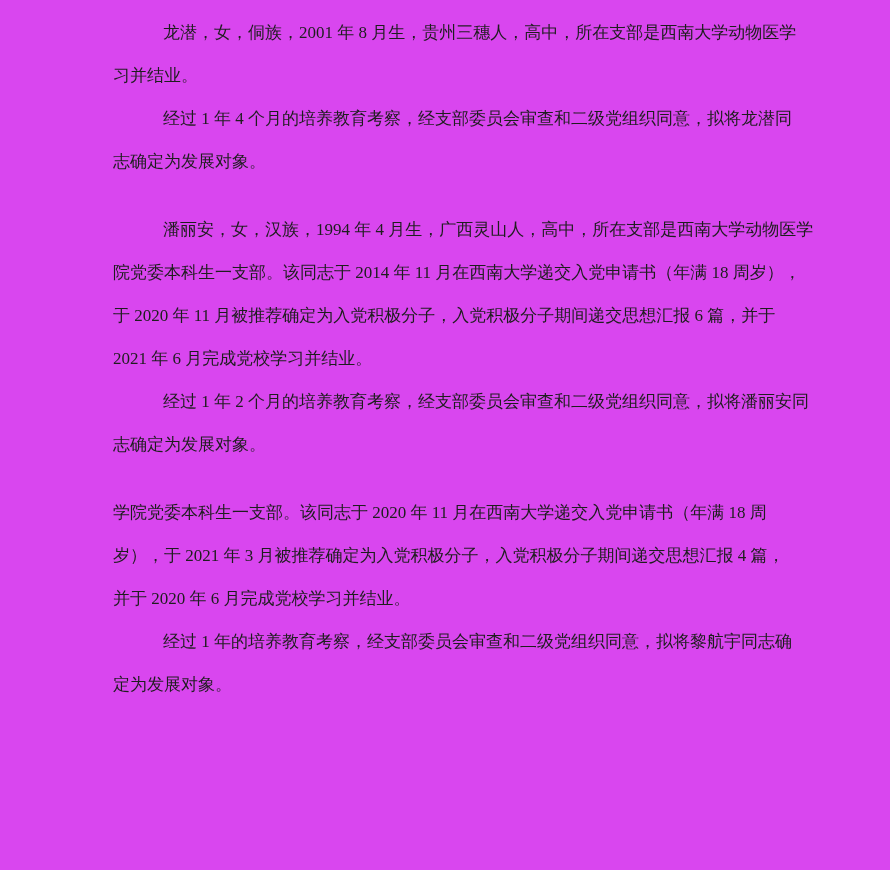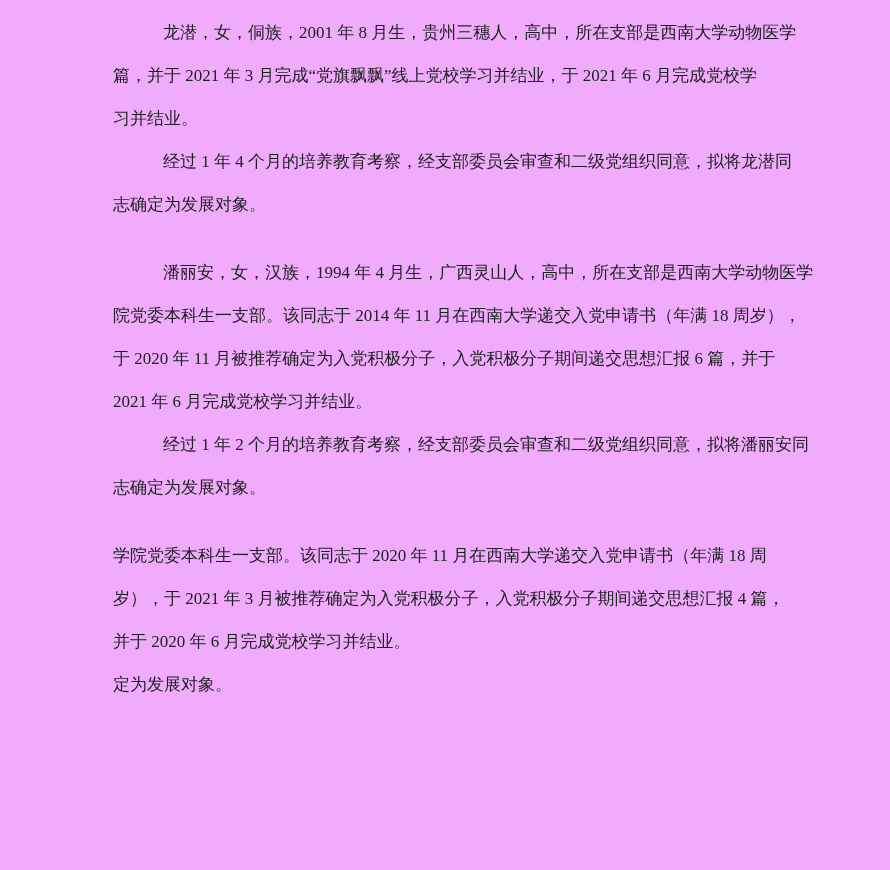--- a/index.html
+++ b/index.html
@@ -35,25 +35,24 @@
   .para .line.first {
     text-indent: 50px;
   }
   .block-spacer {
     height: 25px;
   }
 </style>
 </head>
 <body>
 
-<div class="page" style="background: #f0abfc;">
+<div class="page" style="background: #d946ef;">
   <div class="content" style="color: rgb(30, 30, 30);">
       <div class="para">
         <div class="line first">龙潜，女，侗族，2001 年 8 月生，贵州三穗人，高中，所在支部是西南大学动物医学</div>
-        <div class="line">篇，并于 2021 年 3 月完成“党旗飘飘”线上党校学习并结业，于 2021 年 6 月完成党校学</div>
         <div class="line">习并结业。</div>
       </div>
       <div class="para">
         <div class="line first">经过 1 年 4 个月的培养教育考察，经支部委员会审查和二级党组织同意，拟将龙潜同</div>
         <div class="line">志确定为发展对象。</div>
       </div>
       <div class="block-spacer"></div>
       <div class="para">
         <div class="line first">潘丽安，女，汉族，1994 年 4 月生，广西灵山人，高中，所在支部是西南大学动物医学</div>
         <div class="line">院党委本科生一支部。该同志于 2014 年 11 月在西南大学递交入党申请书（年满 18 周岁），</div>
@@ -64,16 +63,17 @@
         <div class="line first">经过 1 年 2 个月的培养教育考察，经支部委员会审查和二级党组织同意，拟将潘丽安同</div>
         <div class="line">志确定为发展对象。</div>
       </div>
       <div class="block-spacer"></div>
       <div class="para">
         <div class="line">学院党委本科生一支部。该同志于 2020 年 11 月在西南大学递交入党申请书（年满 18 周</div>
         <div class="line">岁），于 2021 年 3 月被推荐确定为入党积极分子，入党积极分子期间递交思想汇报 4 篇，</div>
         <div class="line">并于 2020 年 6 月完成党校学习并结业。</div>
       </div>
       <div class="para">
+        <div class="line first">经过 1 年的培养教育考察，经支部委员会审查和二级党组织同意，拟将黎航宇同志确</div>
         <div class="line">定为发展对象。</div>
       </div>
     </div>
 </div>
 
 </body></html>

